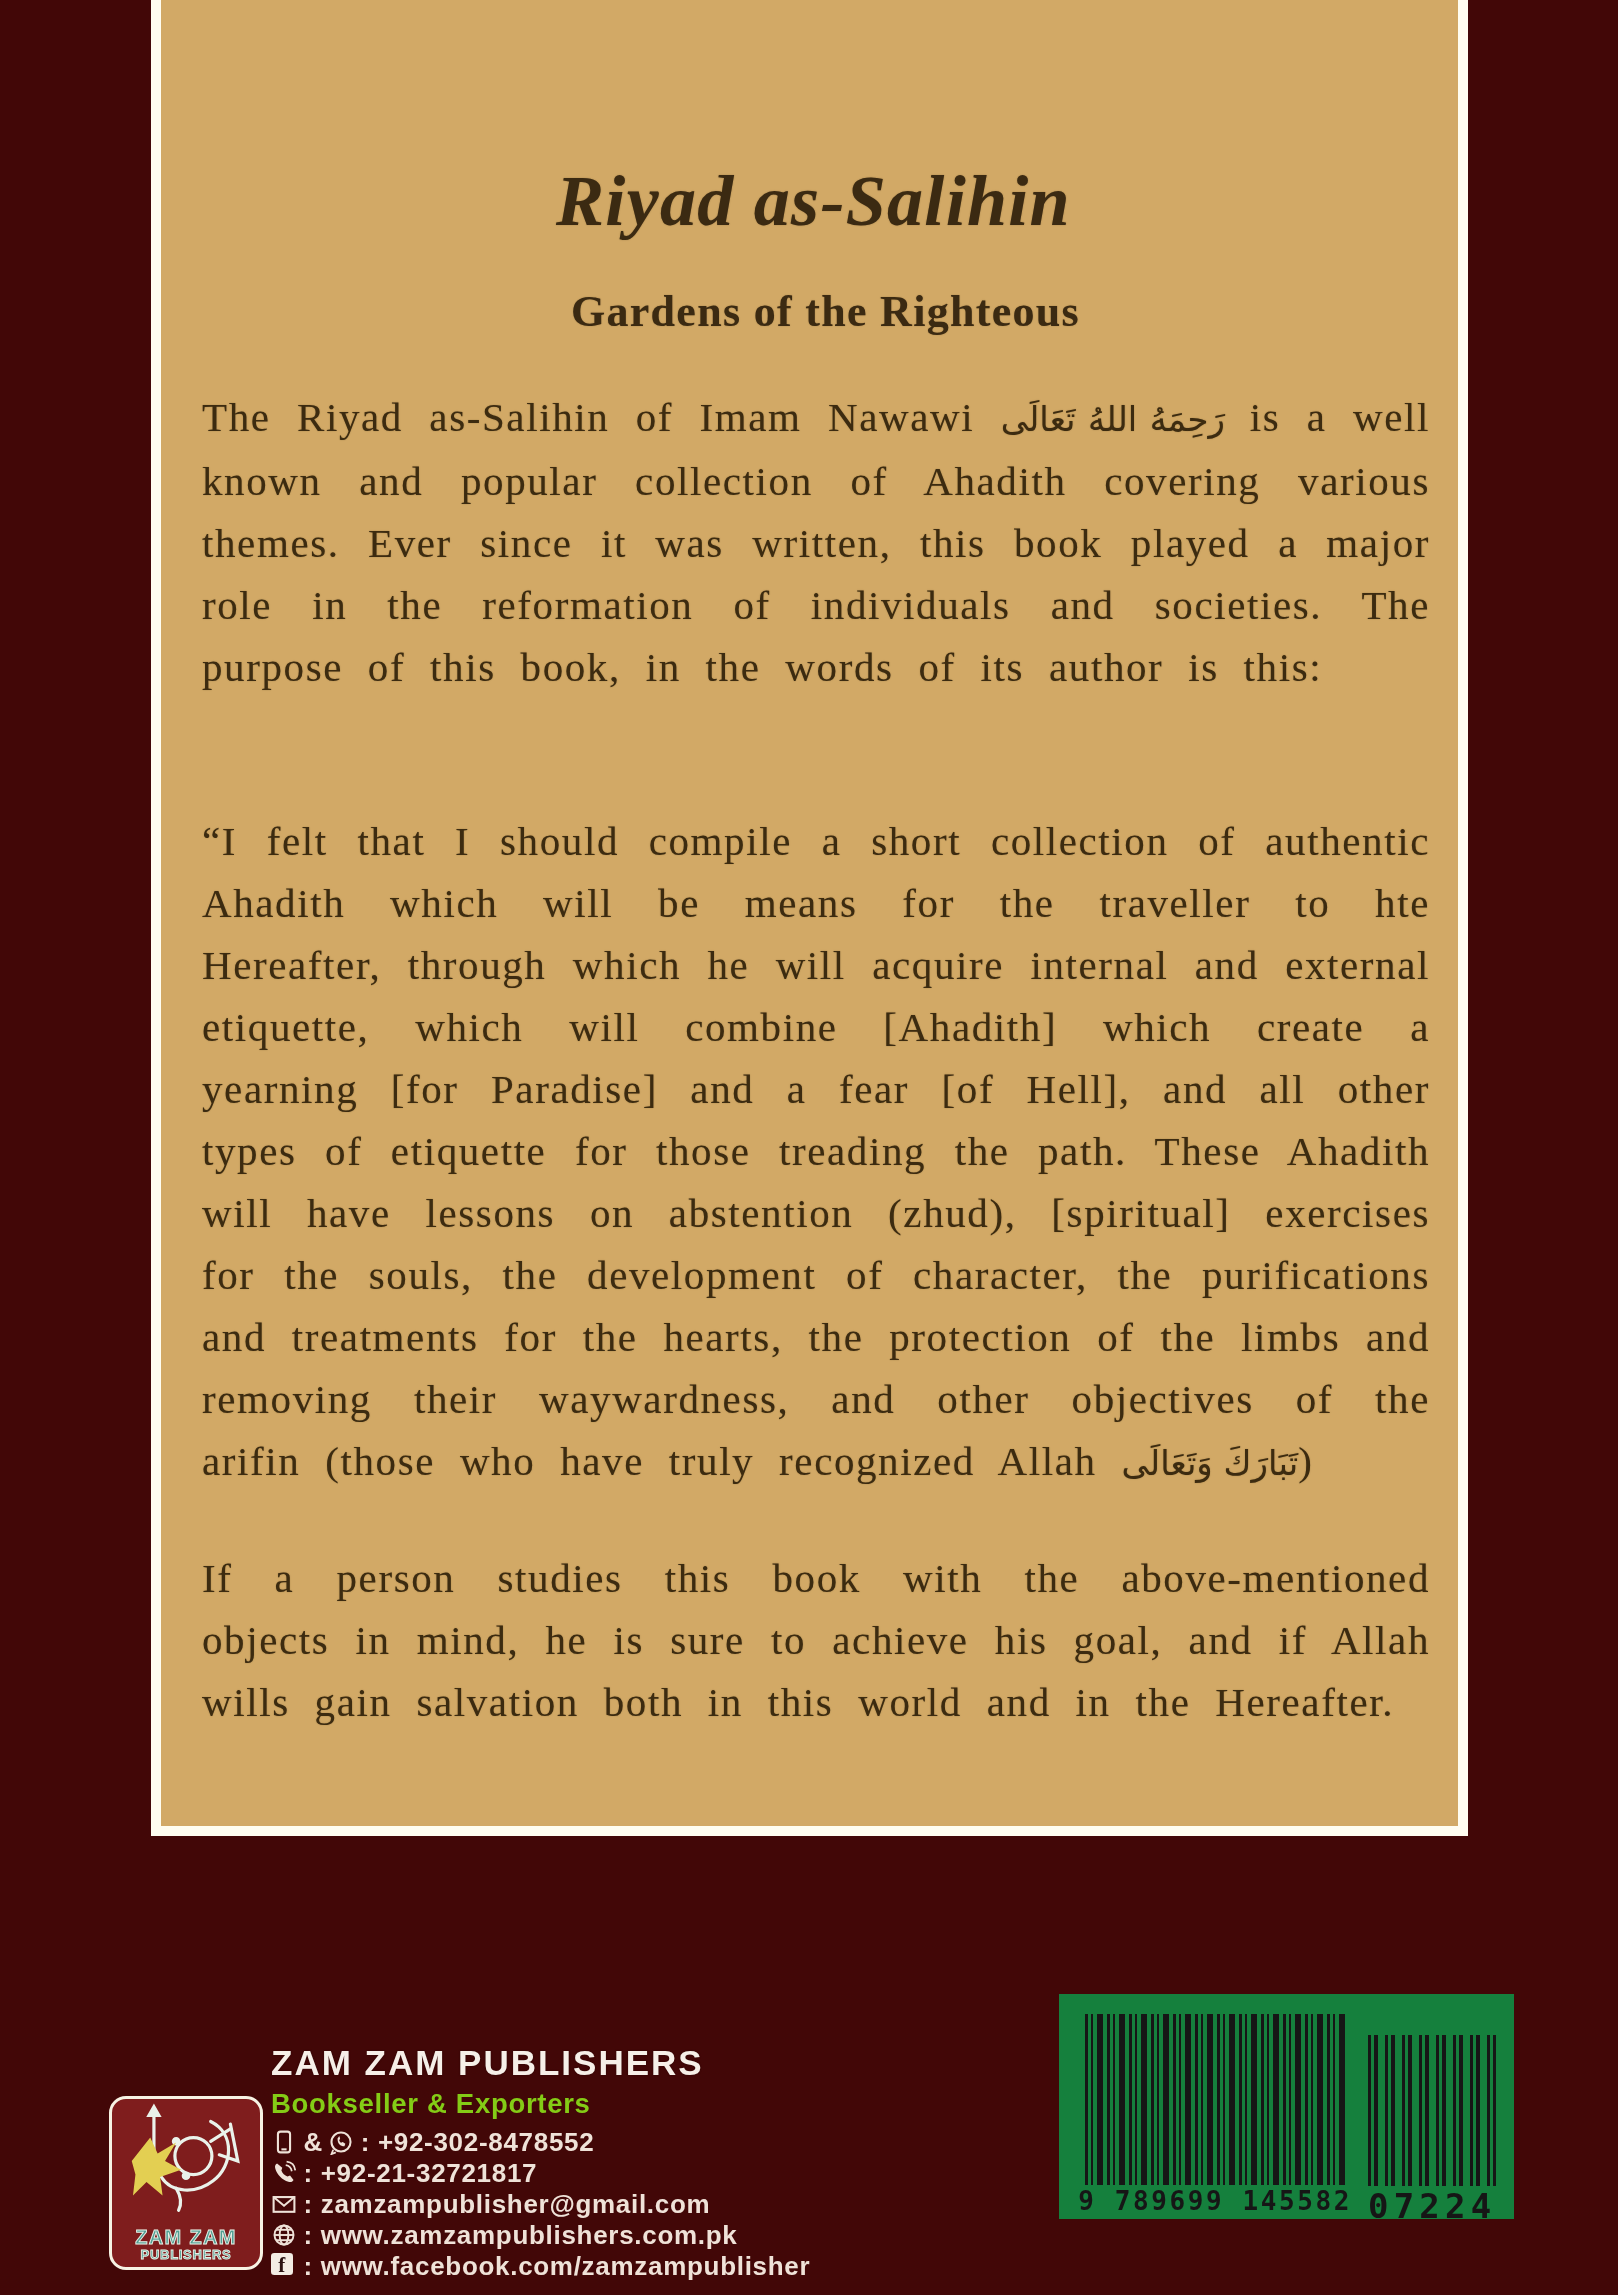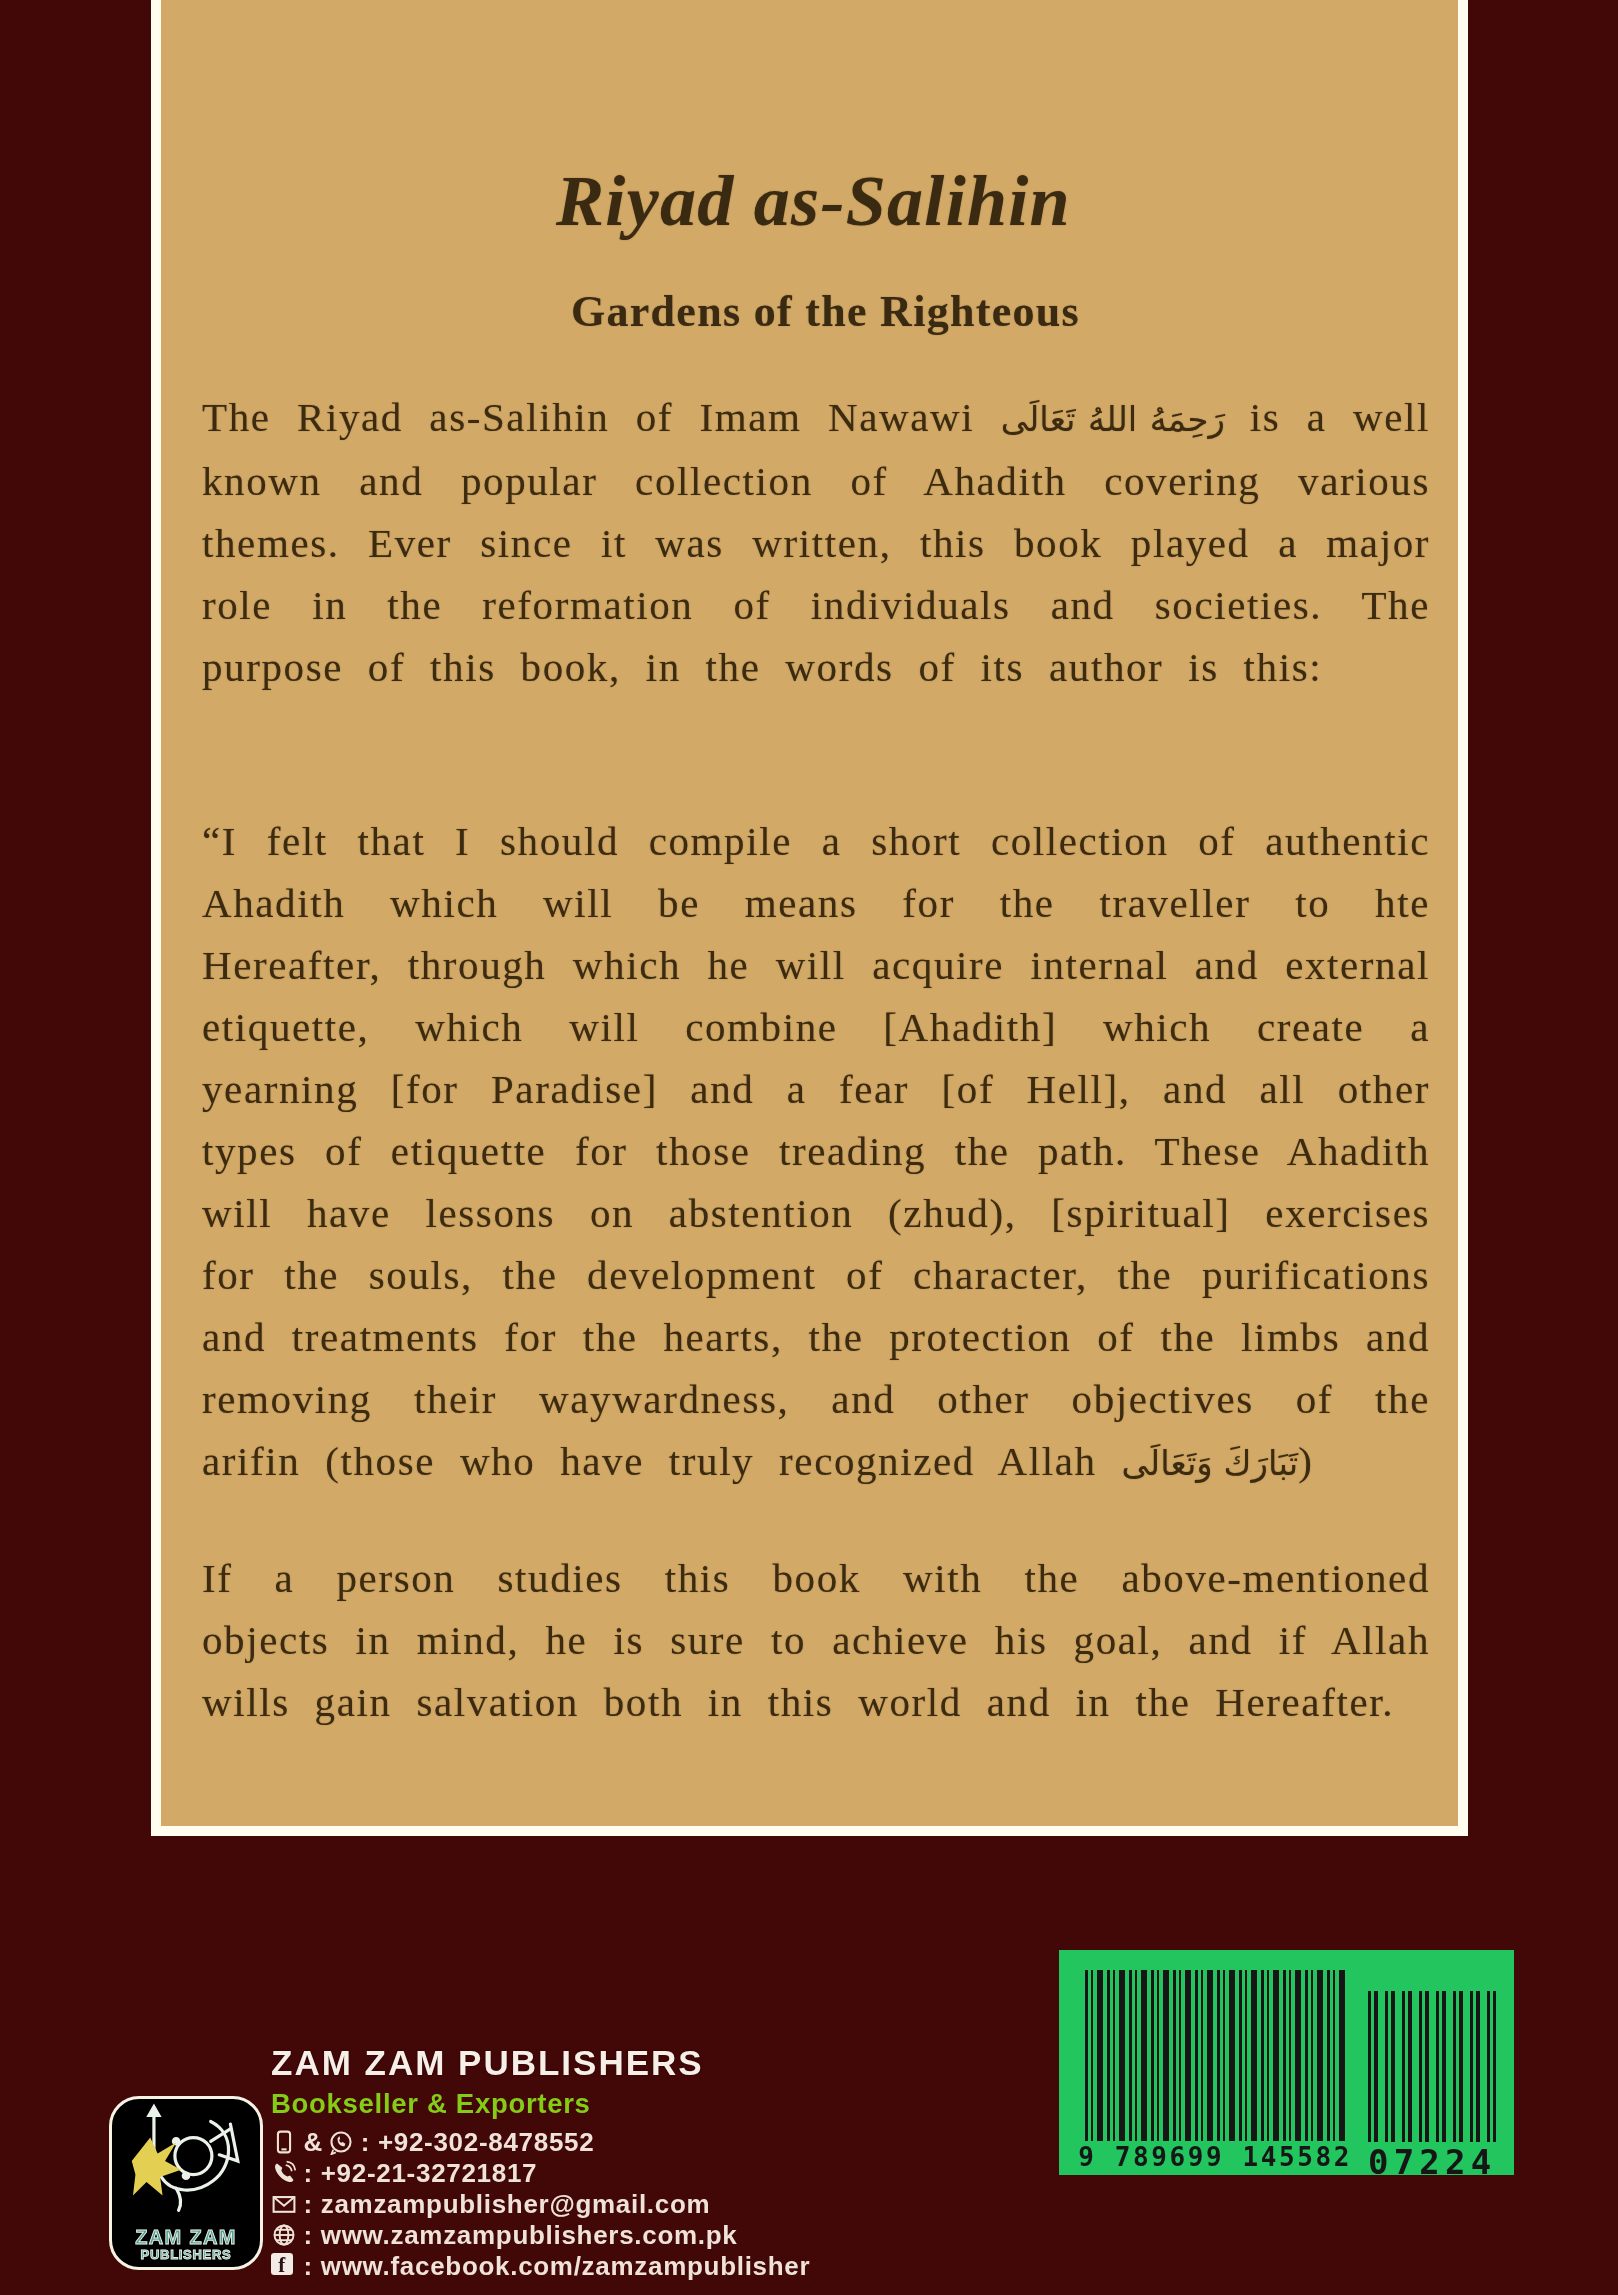--- a/index.html
+++ b/index.html
@@ -18,21 +18,21 @@
         font-size:41px;line-height:62px;color:#3c2b10;
         text-align:justify;text-align-last:left;
         letter-spacing:1.6px;word-spacing:13px;
         text-shadow:0 0 1.3px rgba(60,43,16,.4);}
   .para-1{top:386px;}
   .para-2{top:810px;}
   .para-3{top:1547px;}
   .arabic{font-family:"DejaVu Sans", sans-serif;font-size:34px;letter-spacing:0;word-spacing:0;}
   
   .logo{position:absolute;left:109px;top:2096px;width:148px;height:168px;
-        background:#000000;border:3.9px solid #f7f3e4;border-radius:30px;overflow:hidden;}
+        background:#7f1d1d;border:3.9px solid #f7f3e4;border-radius:17px;overflow:hidden;}
   .logo svg{position:absolute;left:0;top:0;}
   .logo-text{position:absolute;left:0;bottom:5.2px;width:100%;text-align:center;
         font-family:"Liberation Sans", sans-serif;font-weight:bold;color:#4f9e92;
         -webkit-text-stroke:0.9px #e9f0e7;line-height:1.05;}
   .logo-line1{font-size:20px;letter-spacing:1.3px;}
   .logo-line2{font-size:13px;letter-spacing:0.7px;}
   .pub{position:absolute;left:271px;top:2043px;width:753px;color:#f2e6dc;
        font-family:"Liberation Sans", sans-serif;}
   .pub-name{font-size:35px;font-weight:bold;letter-spacing:2px;color:#f6efe8;
             text-shadow:0 0 2px rgba(0,0,0,.35);margin:0;}
@@ -40,21 +40,21 @@
   .c-row{display:flex;align-items:center;height:31px;font-size:26px;font-weight:bold;
          letter-spacing:0.7px;color:#efe2d8;white-space:nowrap;}
   .c-row .sep{margin:0 7.9px 0 5.2px;}
   .c-row .amp{margin:0 5.2px;}
   .cicon{width:26px;height:26px;flex:0 0 auto;margin-right:1.3px;}
   .cicon svg{width:26px;height:26px;display:block;}
   .fb-badge{width:22px;height:22px;background:#f3ece4;border-radius:3.3px;color:#2b1212;
             font-family:"Liberation Serif", serif;font-weight:bold;font-size:21px;
             display:flex;align-items:flex-end;justify-content:center;line-height:19.6px;}
   
-  .barcode{position:absolute;left:1059px;top:1950px;width:455px;height:225px;background:#22c55e;}
+  .barcode{position:absolute;left:1059px;top:1994px;width:455px;height:225px;background:#15803d;}
   .bars-main{position:absolute;left:26px;top:19.6px;width:262px;height:171px;
      background:repeating-linear-gradient(90deg,
        #161616 0px,#161616 3.3px,transparent 3.3px,transparent 5.9px,
        #161616 5.9px,#161616 7.9px,transparent 7.9px,transparent 12.4px,
        #161616 12.4px,#161616 17.7px,transparent 17.7px,transparent 22px);}
   .bars-addon{position:absolute;left:309px;top:41px;width:128px;height:151px;
      background:repeating-linear-gradient(90deg,
        #161616 0px,#161616 2.6px,transparent 2.6px,transparent 5.9px,
        #161616 5.9px,#161616 9.8px,transparent 9.8px,transparent 17px);}
   .isbn-digits{position:absolute;left:5.2px;top:192px;width:302px;text-align:center;

